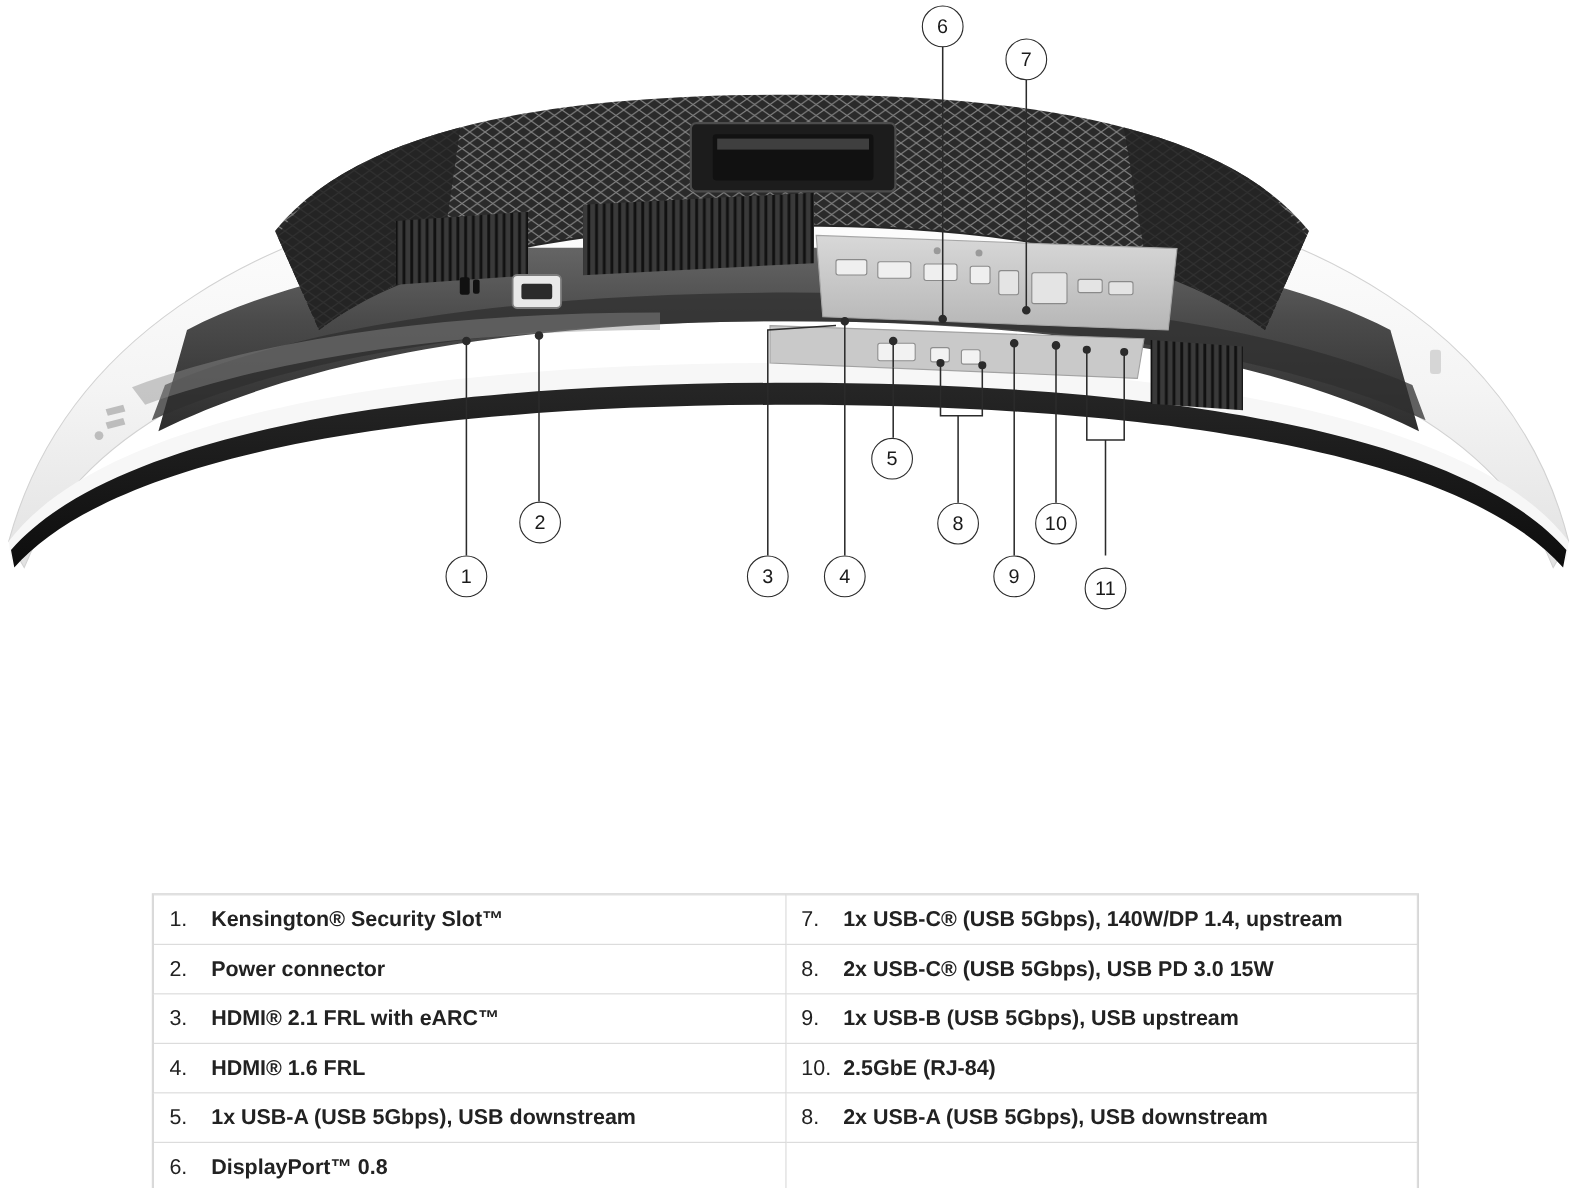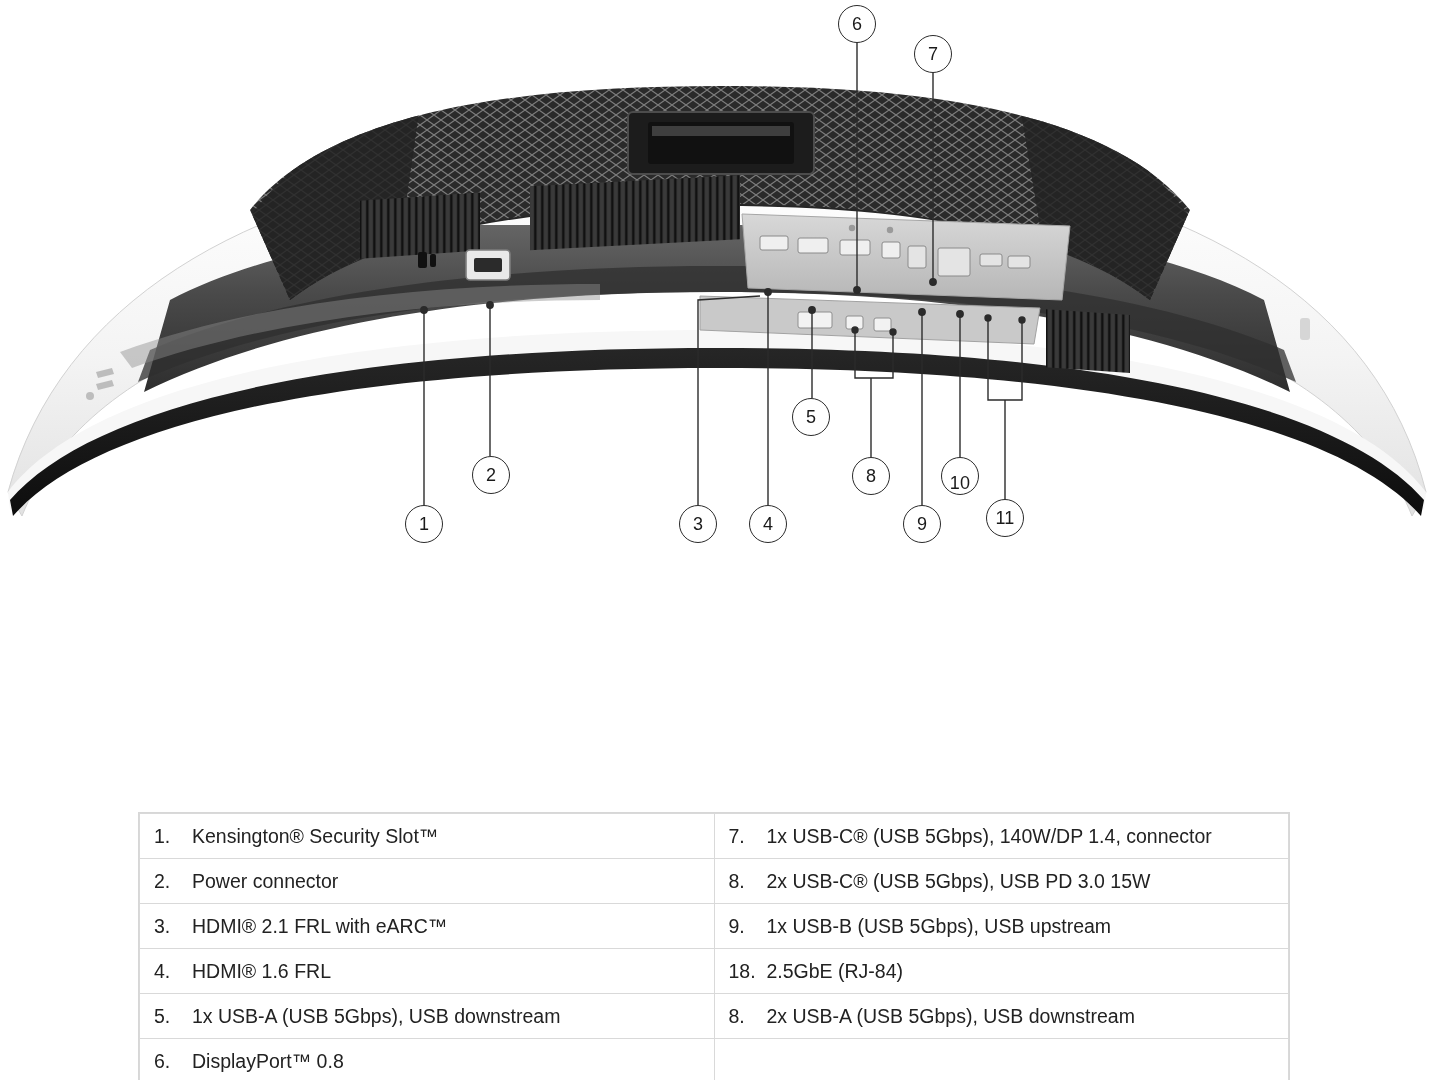--- a/index.html
+++ b/index.html
@@ -78,20 +78,21 @@
     width: 38px;
     flex: none;
     text-align: left;
     color: #222222;
   }
   .cell-num.wide {
     width: 38px;
   }
   .cell-text {
     flex: 1;
+    font-weight: bold;
   }
   .empty-cell .cell-inner {
     visibility: hidden;
   }
 </style>
 </head>
 <body>
 
 <div id="diagram">
 
@@ -281,42 +282,42 @@
     </div>
   <div class="callout-circle" style="left:914px;  top:35px;">
       <span>7</span>
     </div>
   <div class="callout-circle" style="left:852px;  top:457px;">
       <span>8</span>
     </div>
   <div class="callout-circle" style="left:903px;  top:505px;">
       <span>9</span>
     </div>
-  <div class="callout-circle" style="left:941px;  top:457px;align-items:flex-end;">
+  <div class="callout-circle" style="left:941px;  top:457px;">
       <span>10</span>
     </div>
-  <div class="callout-circle" style="left:986px;  top:499px;">
+  <div class="callout-circle" style="left:986px;  top:516px;">
       <span>11</span>
     </div>
 </div>
 
 <div id="legend">
   <table>
     <tbody>
       <tr>
         <td>
           <div class="cell-inner">
             <span class="cell-num">1.</span>
             <span class="cell-text">Kensington® Security Slot™</span>
           </div>
         </td>
         <td>
           <div class="cell-inner">
             <span class="cell-num wide">7.</span>
-            <span class="cell-text">1x USB-C® (USB 5Gbps), 140W/DP 1.4, connector</span>
+            <span class="cell-text">1x USB-C® (USB 5Gbps), 140W/DP 1.4, upstream</span>
           </div>
         </td>
       </tr>
       <tr>
         <td>
           <div class="cell-inner">
             <span class="cell-num">2.</span>
             <span class="cell-text">Power connector</span>
           </div>
         </td>
@@ -343,21 +344,21 @@
       </tr>
       <tr>
         <td>
           <div class="cell-inner">
             <span class="cell-num">4.</span>
             <span class="cell-text">HDMI® 1.6 FRL</span>
           </div>
         </td>
         <td>
           <div class="cell-inner">
-            <span class="cell-num wide">18.</span>
+            <span class="cell-num wide">10.</span>
             <span class="cell-text">2.5GbE (RJ-84)</span>
           </div>
         </td>
       </tr>
       <tr>
         <td>
           <div class="cell-inner">
             <span class="cell-num">5.</span>
             <span class="cell-text">1x USB-A (USB 5Gbps), USB downstream</span>
           </div>

